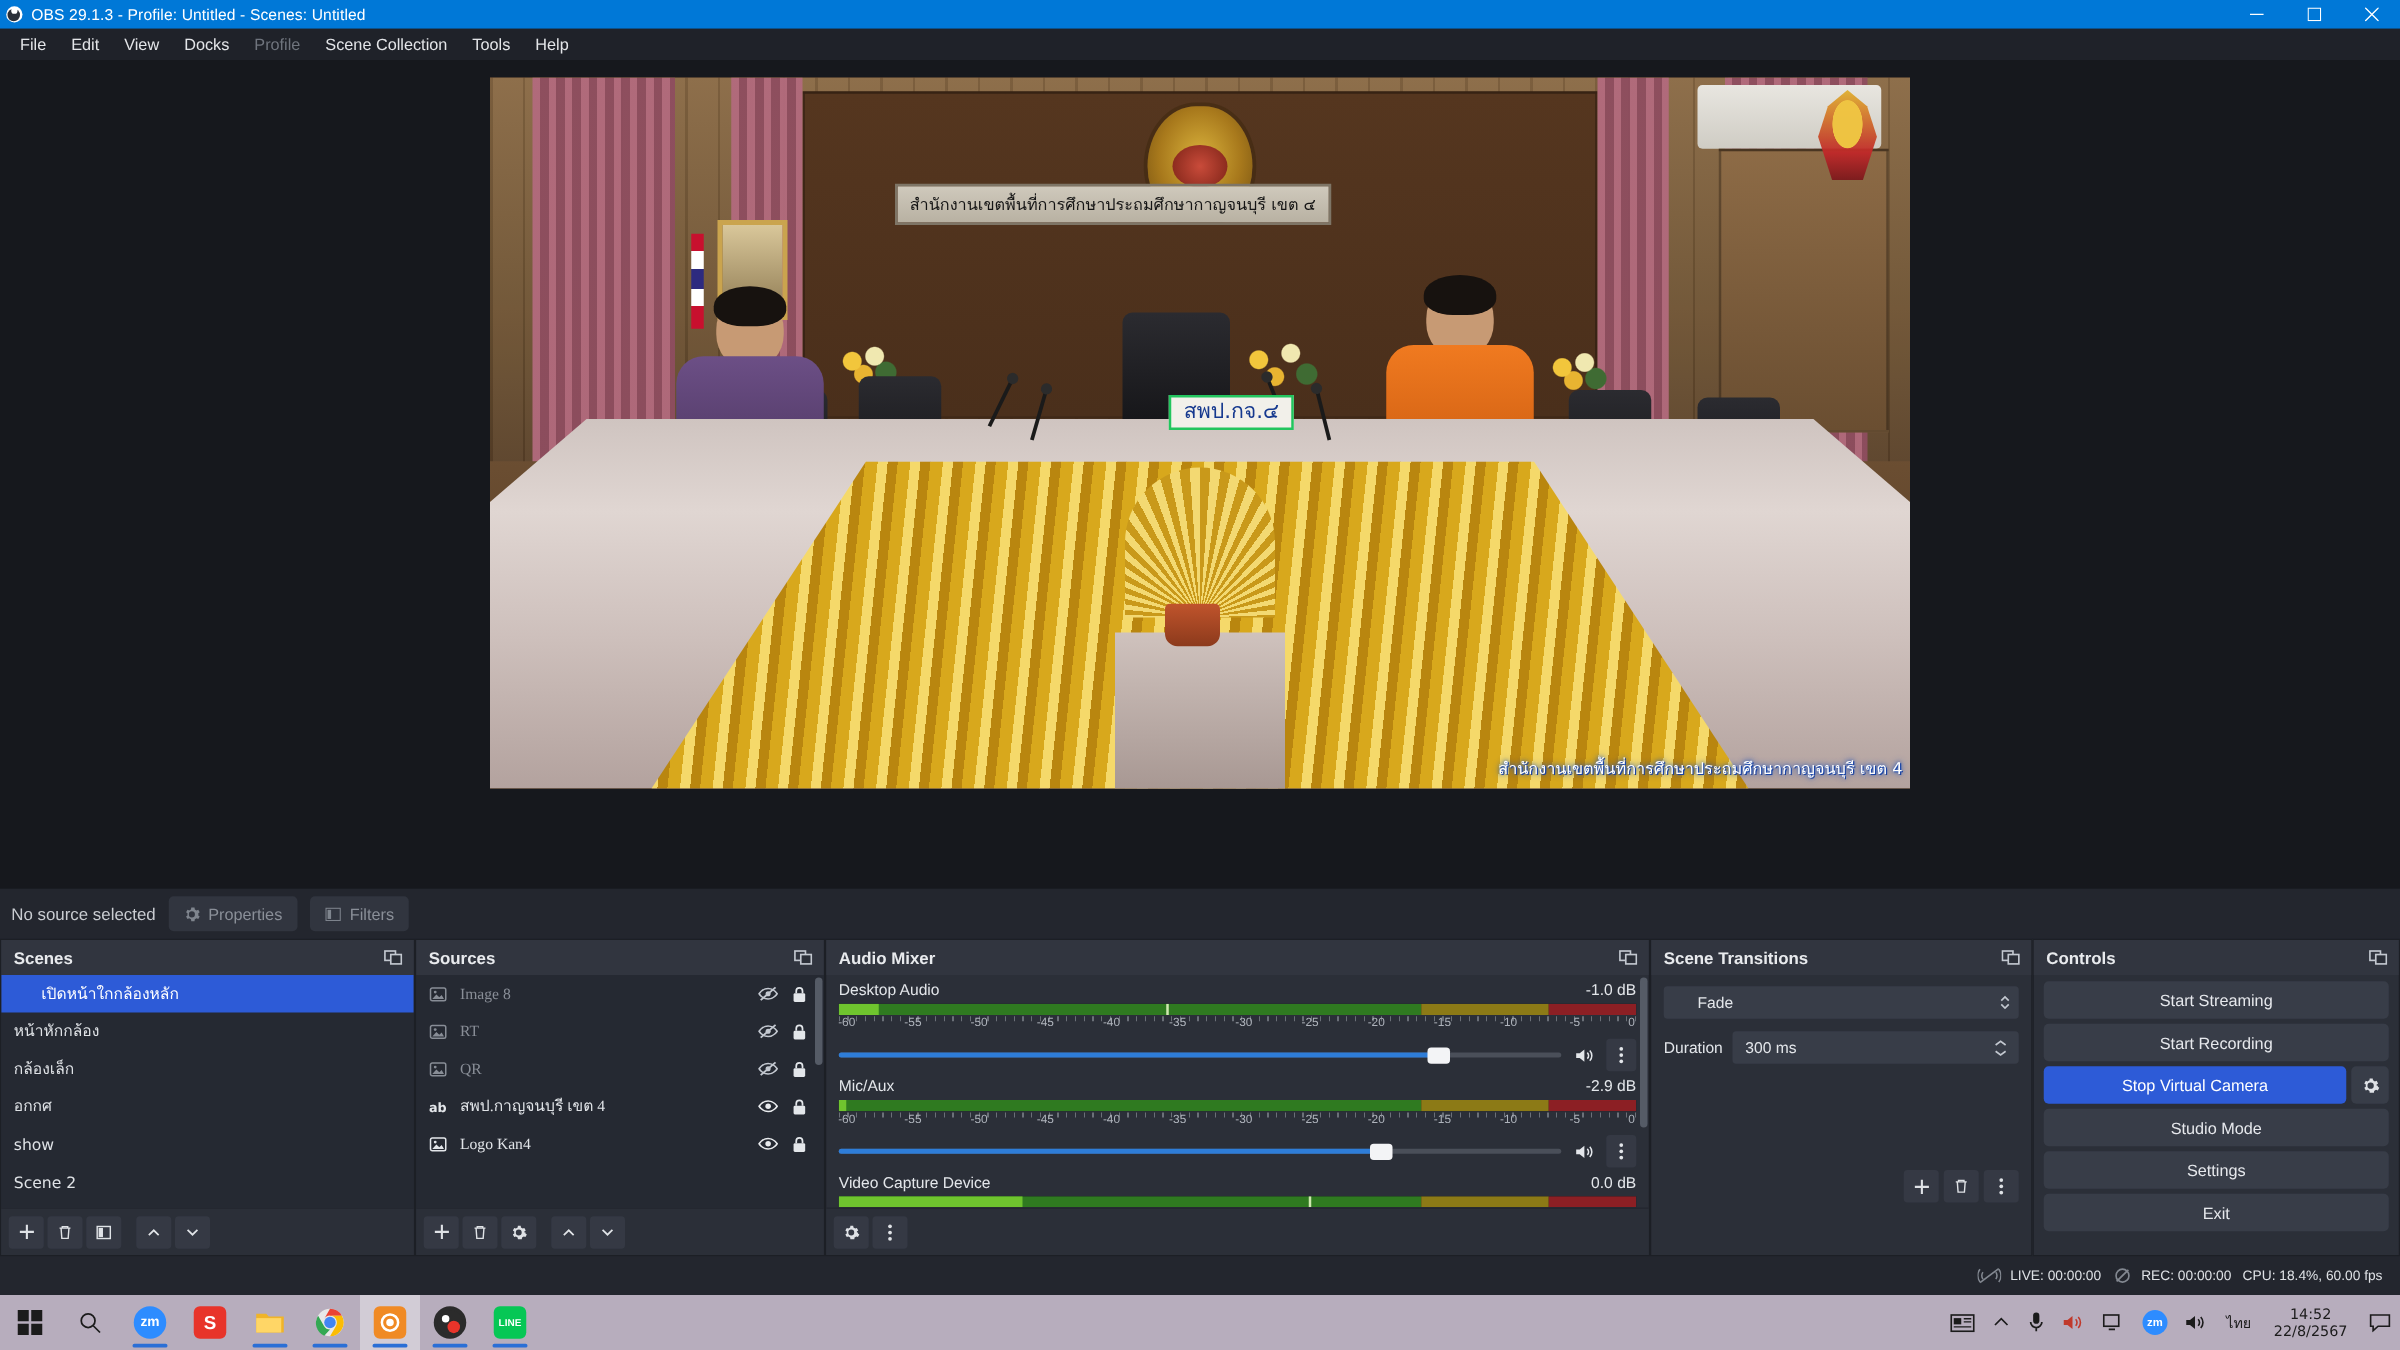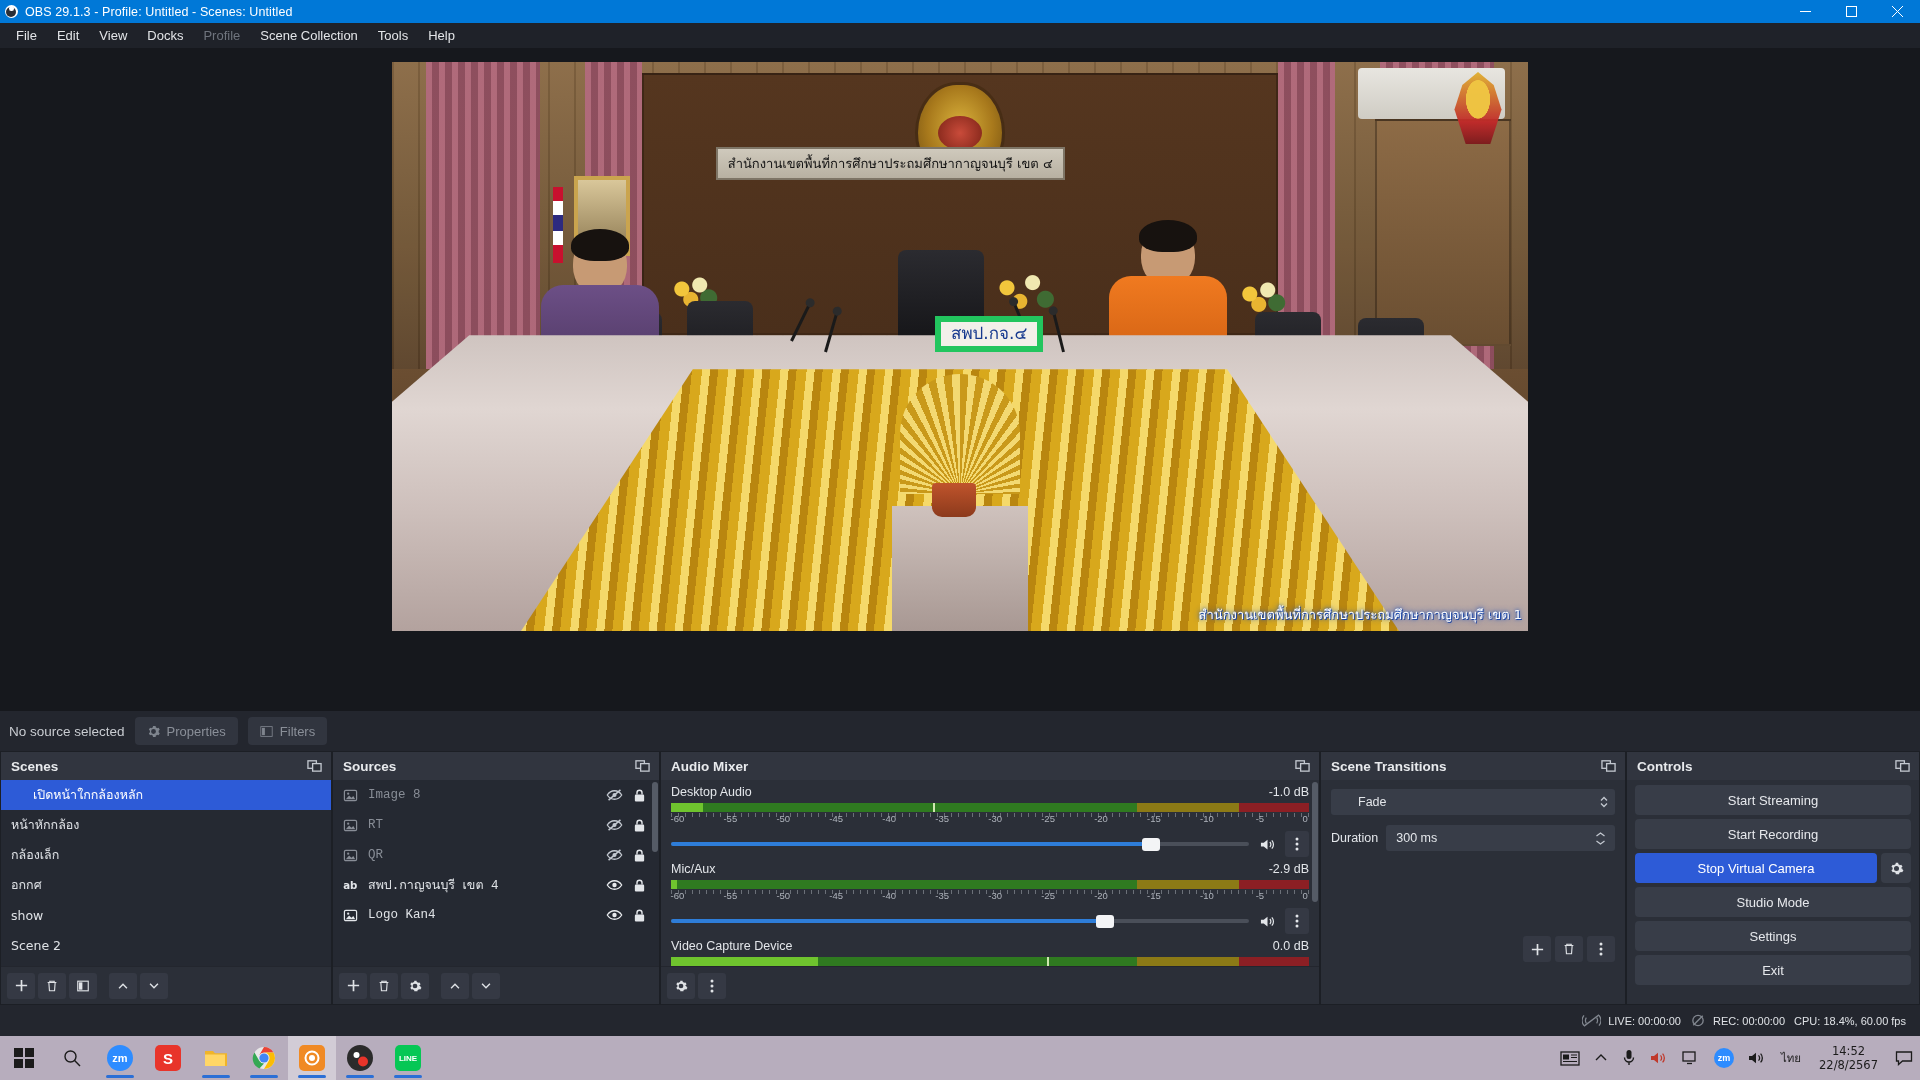--- a/index.html
+++ b/index.html
@@ -197,21 +197,21 @@
   .mic::after {
     content:""; position:absolute; top:-7px; left:-3px; width:9px; height:9px;
     border-radius:50%; background:#2b2b2b;
   }
   .mic.m1 { left: 35%; top: 42%; transform: rotate(26deg); }
   .mic.m2 { left: 38%; top: 44%; transform: rotate(16deg); }
   .mic.m3 { left: 56%; top: 42%; transform: rotate(-22deg); }
   .mic.m4 { left: 59%; top: 44%; transform: rotate(-14deg); }
   .overlay-badge {
     position: absolute; left: 47.8%; top: 44.6%;
-    padding: 3px 10px; background: #f2f0ea; border: 6px solid #22c55e;
+    padding: 3px 10px; background: #f2f0ea; border: 2px solid #22c55e;
     color: #16398f; font-size: 17px; font-family: "DejaVu Sans", sans-serif;
     white-space: nowrap; line-height: 1.05;
   }
   .overlay-footer {
     position: absolute; right: 6px; bottom: 6px;
     font-size: 13px; color: #ffffff; font-family: "DejaVu Sans", sans-serif;
     text-shadow: 0 0 3px #2255bb, 0 0 6px #2255bb, 1px 1px 0 #1b3f99;
     white-space: nowrap;
   }
   .overlay-logo {
@@ -270,21 +270,21 @@
 
   
   #sources-dock { left: 332px; top: 751px; width: 328px; height: 254px; }
   .src-list { position: absolute; top: 0; left: 0; right: 0; bottom: 38px; overflow: hidden; background: #252932; }
   .src-item {
     height: 30px; display: flex; align-items: center; padding: 0 8px 0 10px;
     font-size: 12.5px; color: #e0e3e7;
   }
   .src-item.hidden-src { color: #888d96; }
   .src-icon { width: 17px; margin-right: 8px; display: flex; align-items: center; }
-  .src-name { flex: 1; white-space: nowrap; overflow: hidden; font-family: Liberation Mono, monospace; }
+  .src-name { flex: 1; white-space: nowrap; overflow: hidden; font-family: Liberation Serif, serif; }
   .src-eye { width: 26px; display: flex; justify-content: center; }
   .src-lock { width: 24px; display: flex; justify-content: center; }
   .src-scroll {
     position: absolute; right: 1px; top: 2px; width: 6px; height: 70px;
     background: #555b66; border-radius: 3px;
   }
 
   
   #mixer-dock { left: 660px; top: 751px; width: 660px; height: 254px; }
   .mixer-body { position: absolute; top: 0; left: 0; right: 0; bottom: 38px; overflow: hidden; padding: 0 4px; }
@@ -492,21 +492,21 @@
       <div class="gold-drape"></div>
       <div class="gold-fan"></div>
       <div class="aisle"></div>
       <div class="pot"></div>
       <div class="mic m1"></div>
       <div class="mic m2"></div>
       <div class="mic m3"></div>
       <div class="mic m4"></div>
       <div class="overlay-logo"></div>
       <div class="overlay-badge">สพป.กจ.๔</div>
-      <div class="overlay-footer">สำนักงานเขตพื้นที่การศึกษาประถมศึกษากาญจนบุรี เขต 1</div>
+      <div class="overlay-footer">สำนักงานเขตพื้นที่การศึกษาประถมศึกษากาญจนบุรี เขต 4</div>
     </div>
   </div>
 
   <div class="source-bar">
     <div class="no-source-text">No source selected</div>
     <div class="sbtn">
       <span>
         <svg width="13" height="13" viewBox="0 0 16 16">
             <path fill="#9aa0a9" d="M8 5a3 3 0 100 6 3 3 0 000-6zm6.4 3a6.4 6.4 0 01-.1 1l1.4 1.1-1.4 2.4-1.7-.6a6 6 0 01-1.7 1l-.3 1.8H7.4l-.3-1.8a6 6 0 01-1.7-1l-1.7.6-1.4-2.4L3.7 9a6.4 6.4 0 010-2L2.3 5.9l1.4-2.4 1.7.6a6 6 0 011.7-1L7.4 1.3h3.2l.3 1.8a6 6 0 011.7 1l1.7-.6 1.4 2.4L14.3 7c.07.33.1.66.1 1z"></path>
           </svg>

